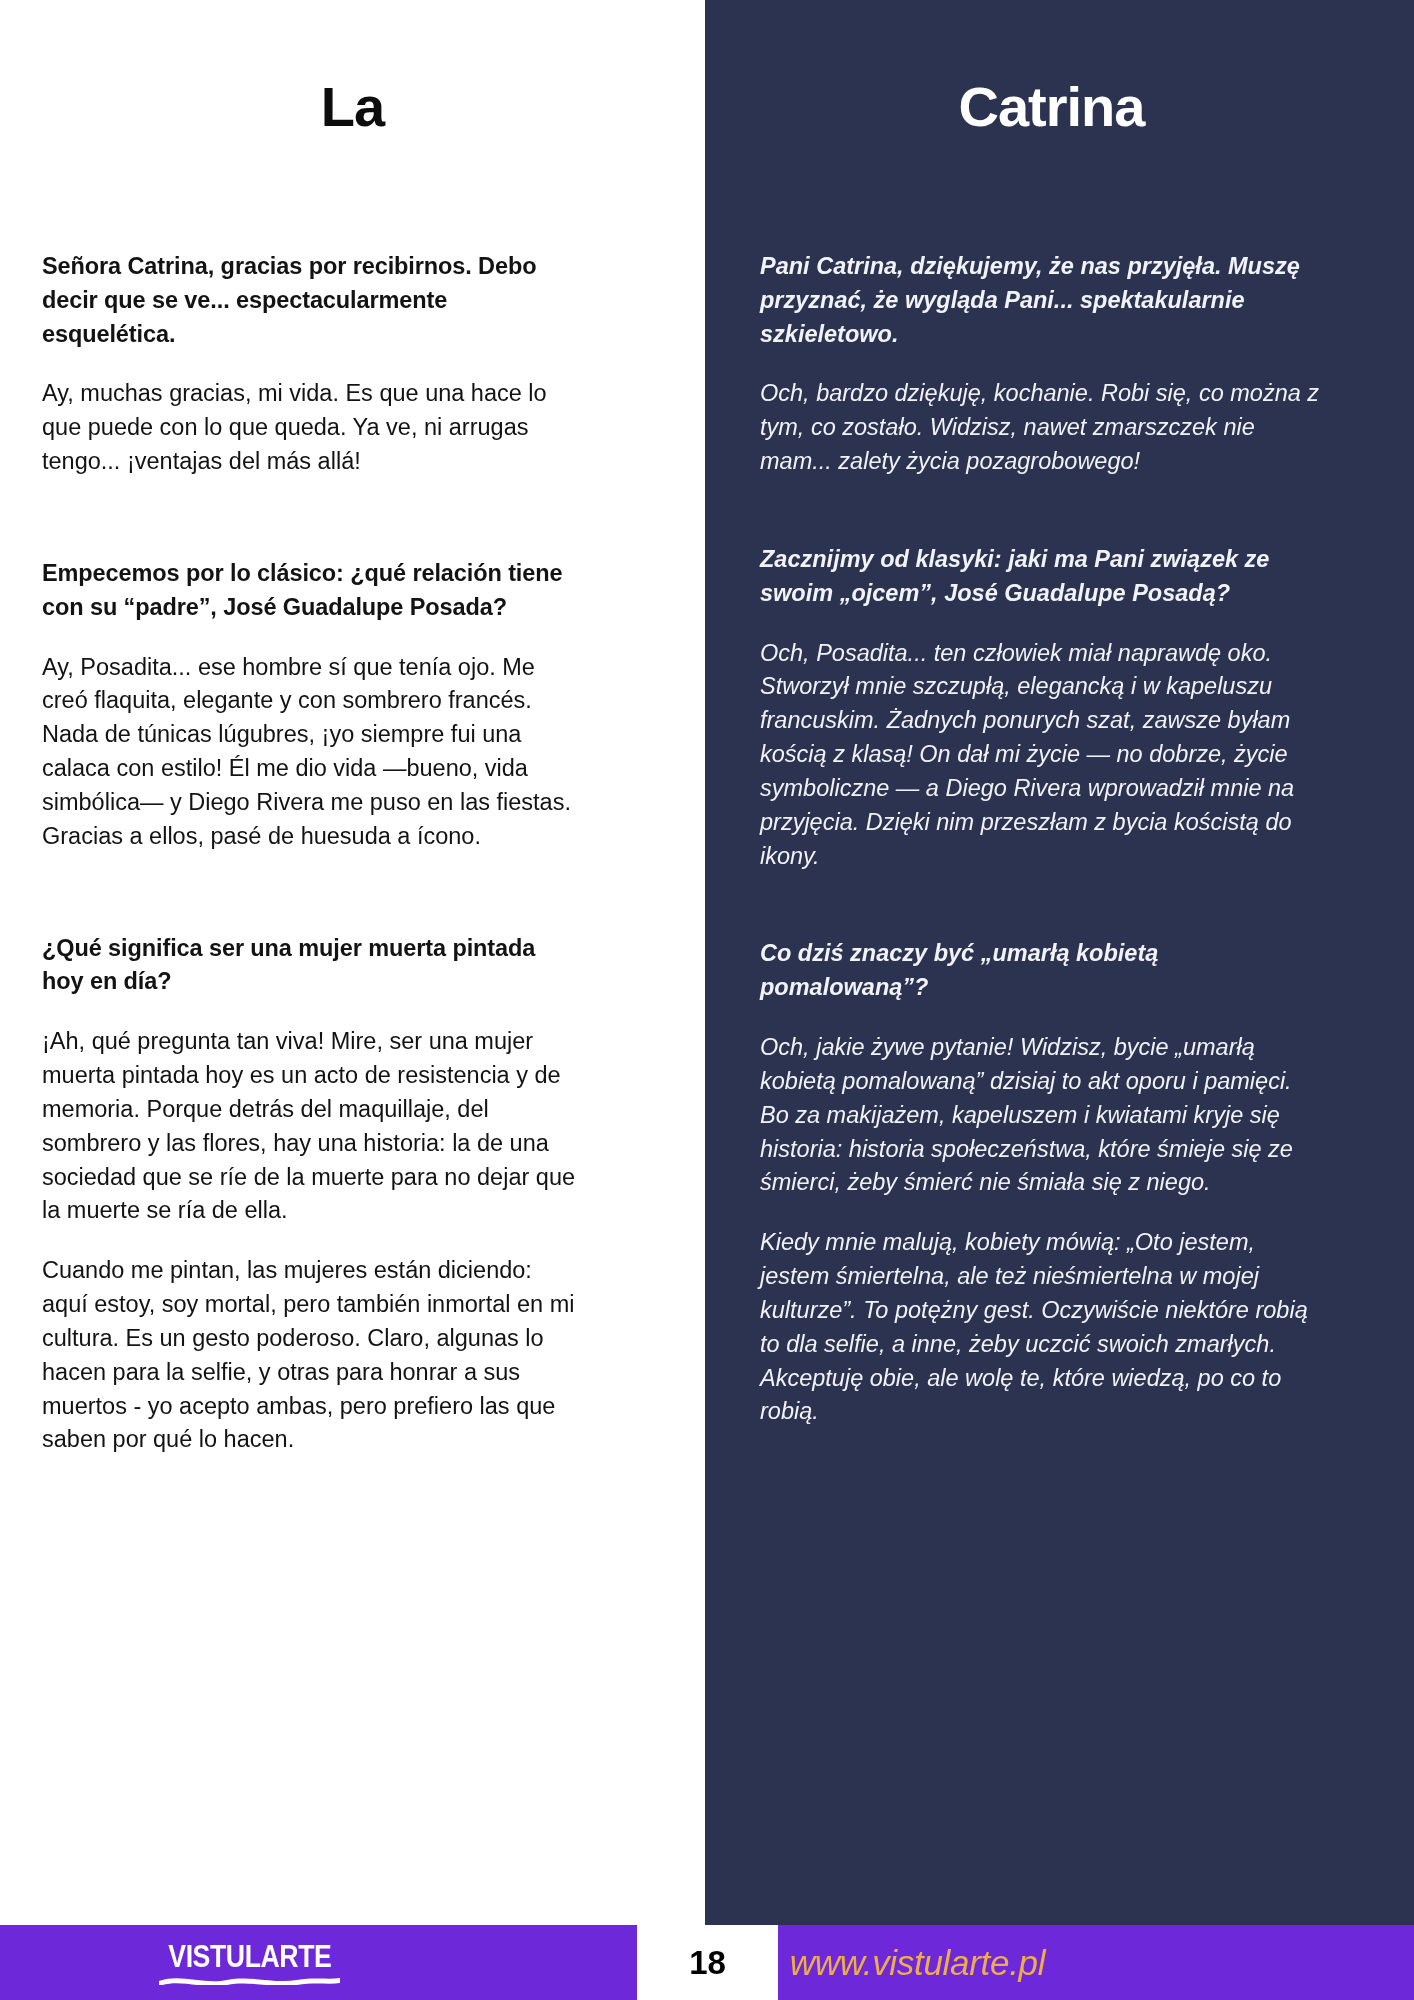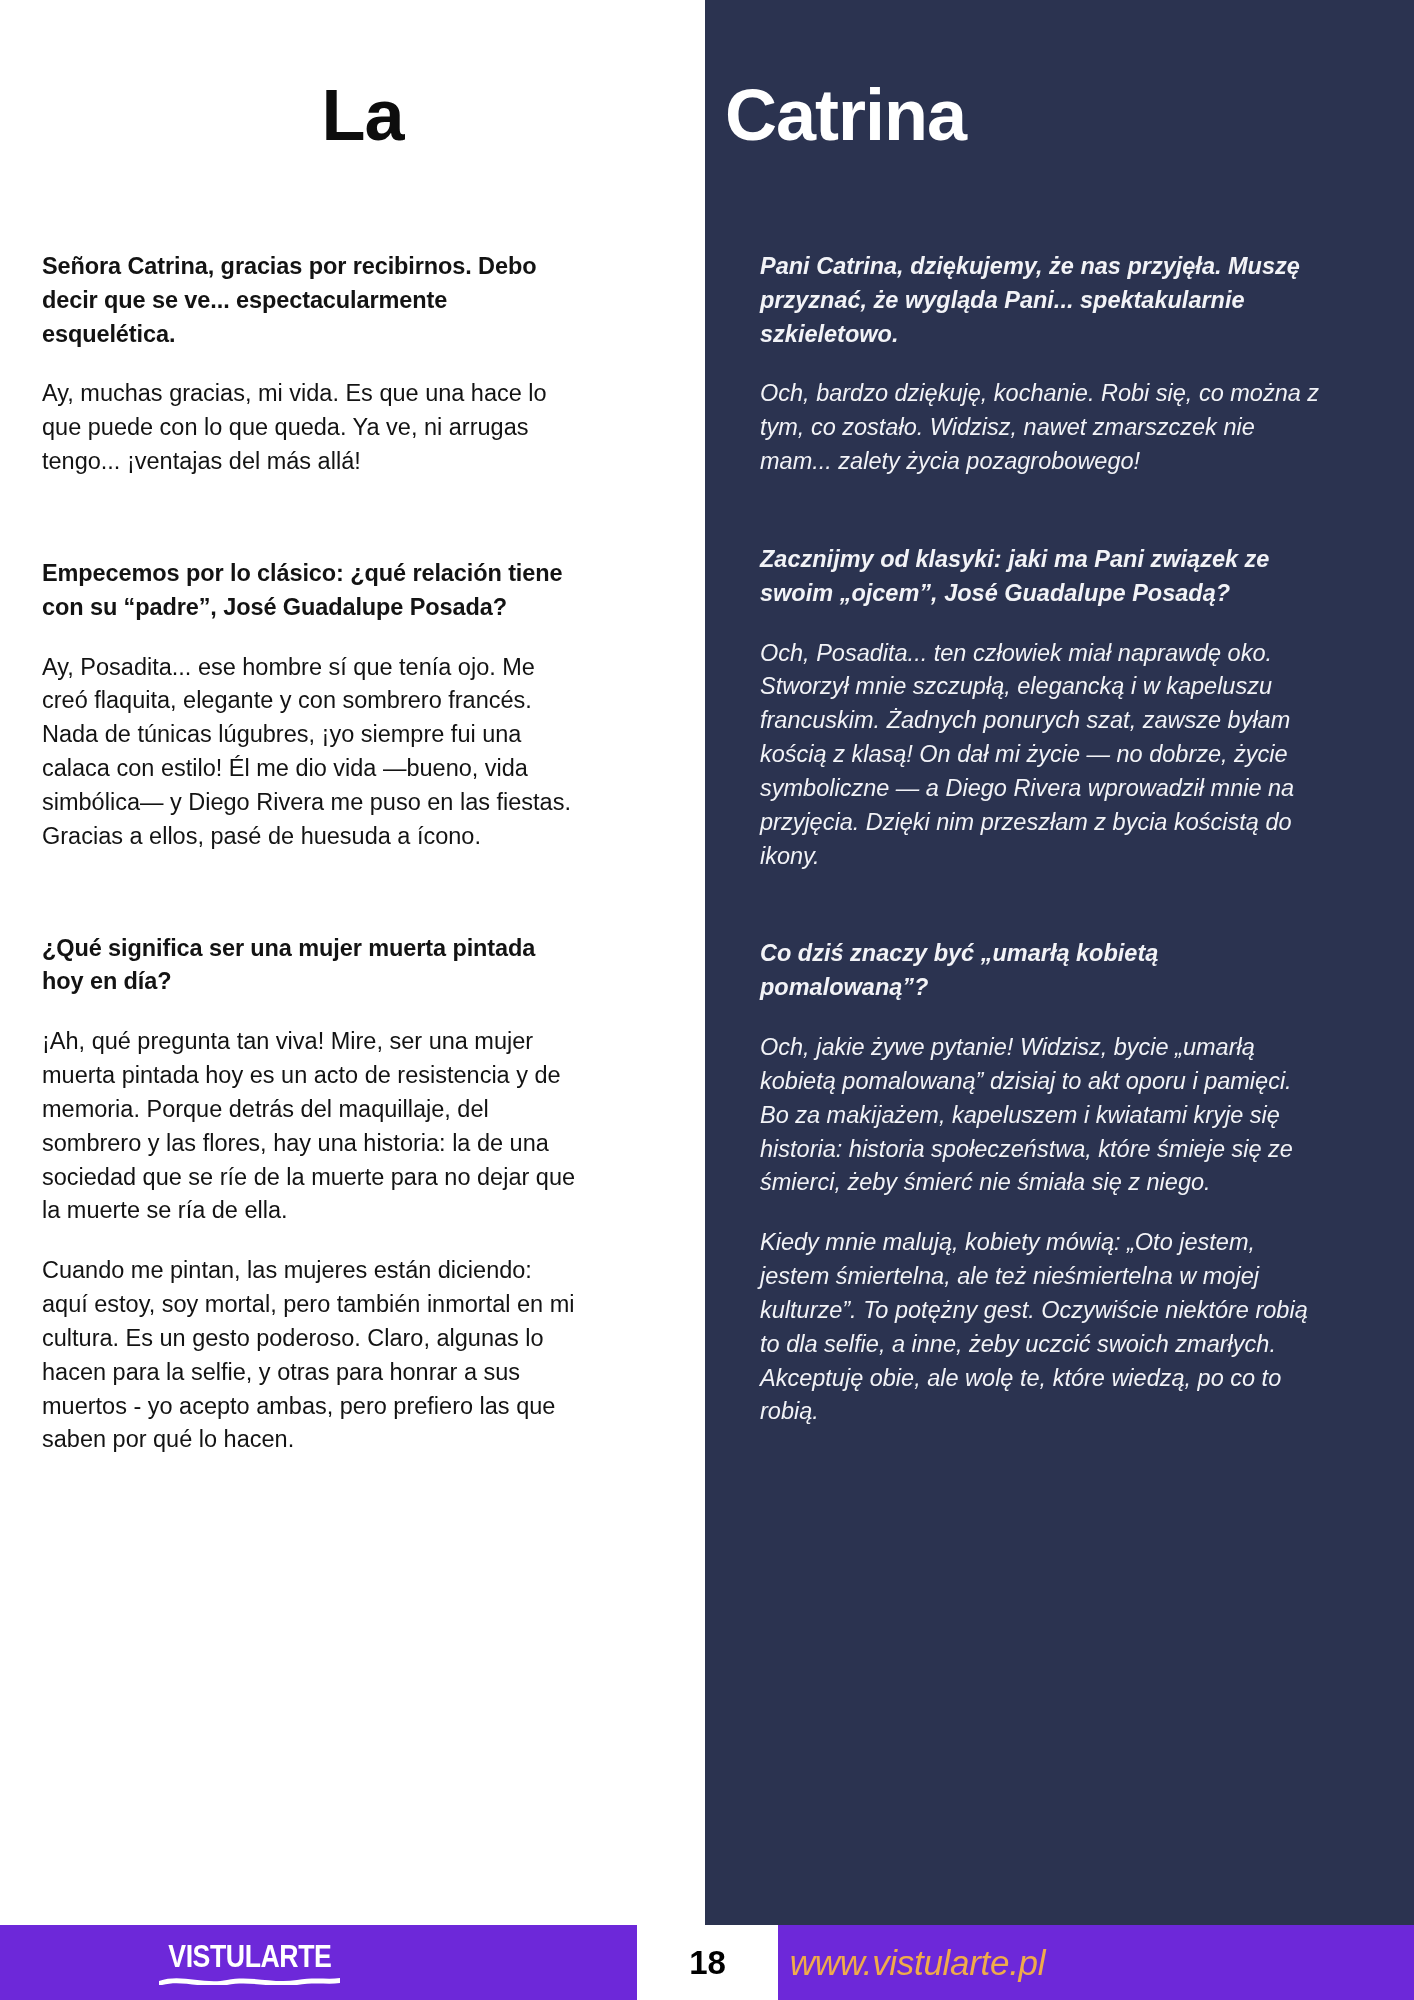--- a/index.html
+++ b/index.html
@@ -38,37 +38,36 @@
   
   .headline-row {
     position: absolute;
     left: 0; top: 78px;
     width: 1414px;
     height: 105px;
   }
   .headline {
     position: absolute;
     top: 0;
-    font-size: 72px;
+    font-size: 56px;
     font-weight: 700;
     letter-spacing: -1px;
     line-height: 1.05;
     font-stretch: condensed;
-    padding-left: 20px;
   }
   .headline-left {
     left: 0;
     width: 705px;
     text-align: center;
     color: #0d0d0d;
   }
   .headline-right {
     left: 705px;
     width: 693px;
-    text-align: left;
+    text-align: center;
     color: #ffffff;
   }
 
   
   .col {
     position: absolute;
     top: 250px;
     width: 540px;
   }
   .col-left {

